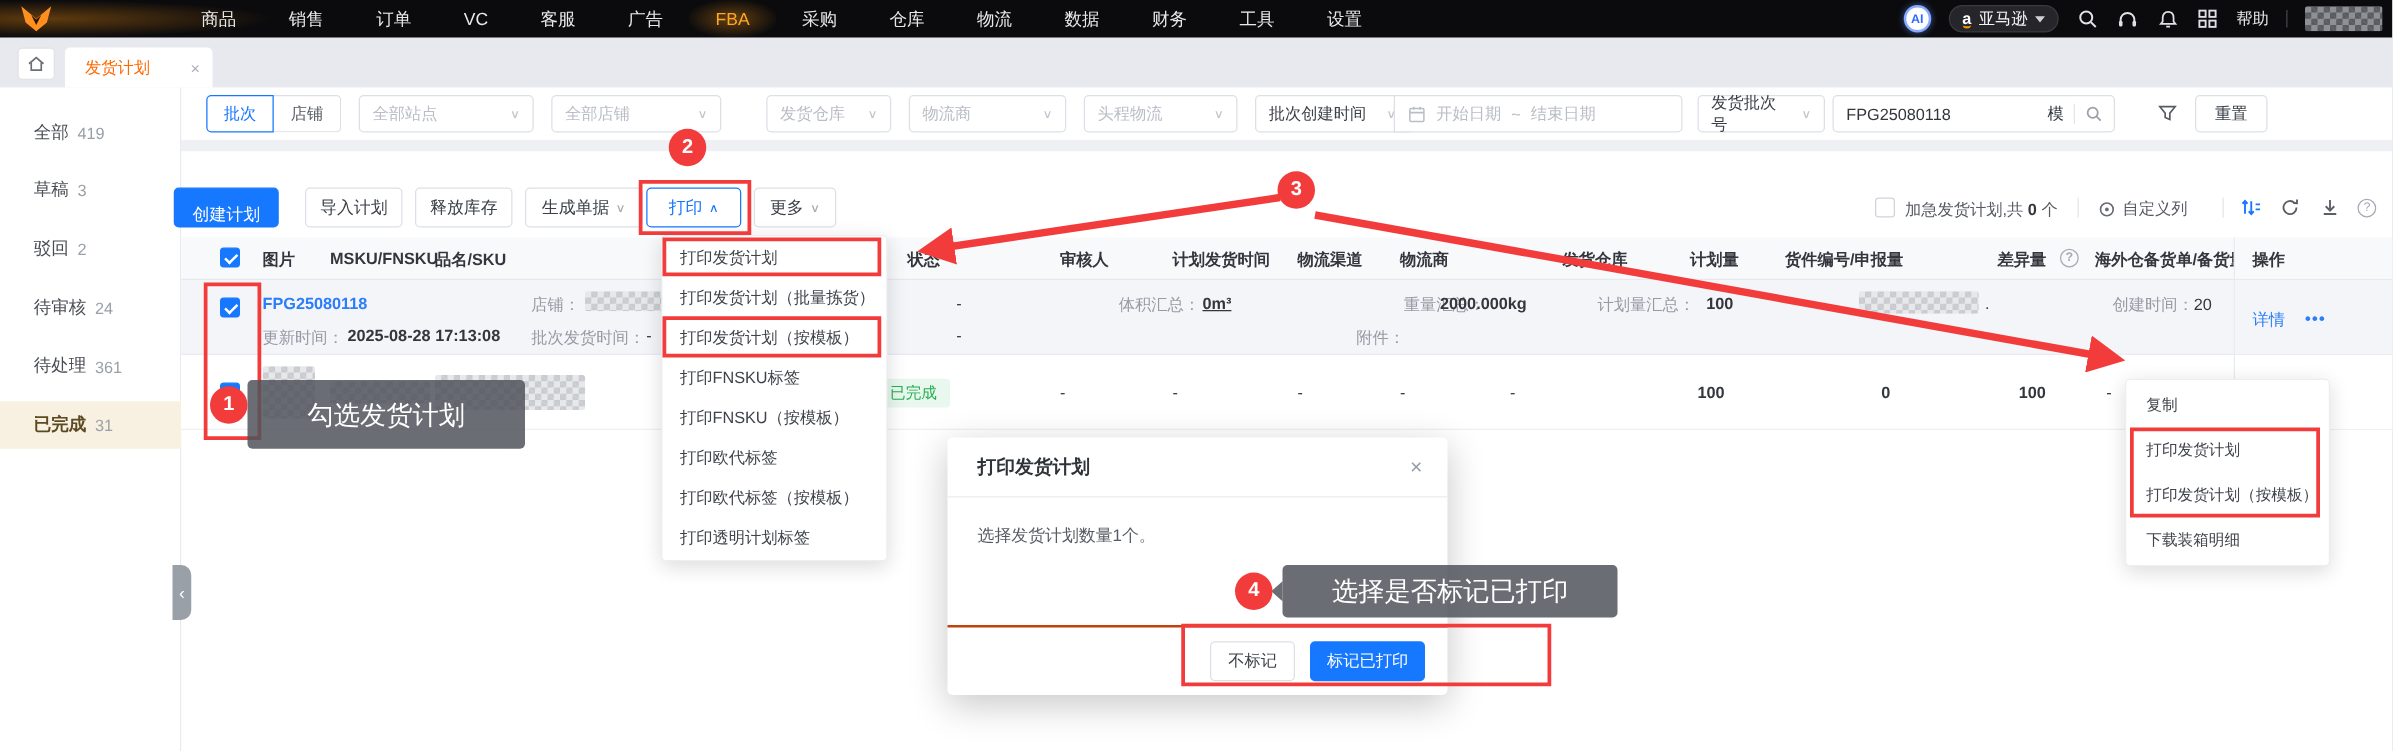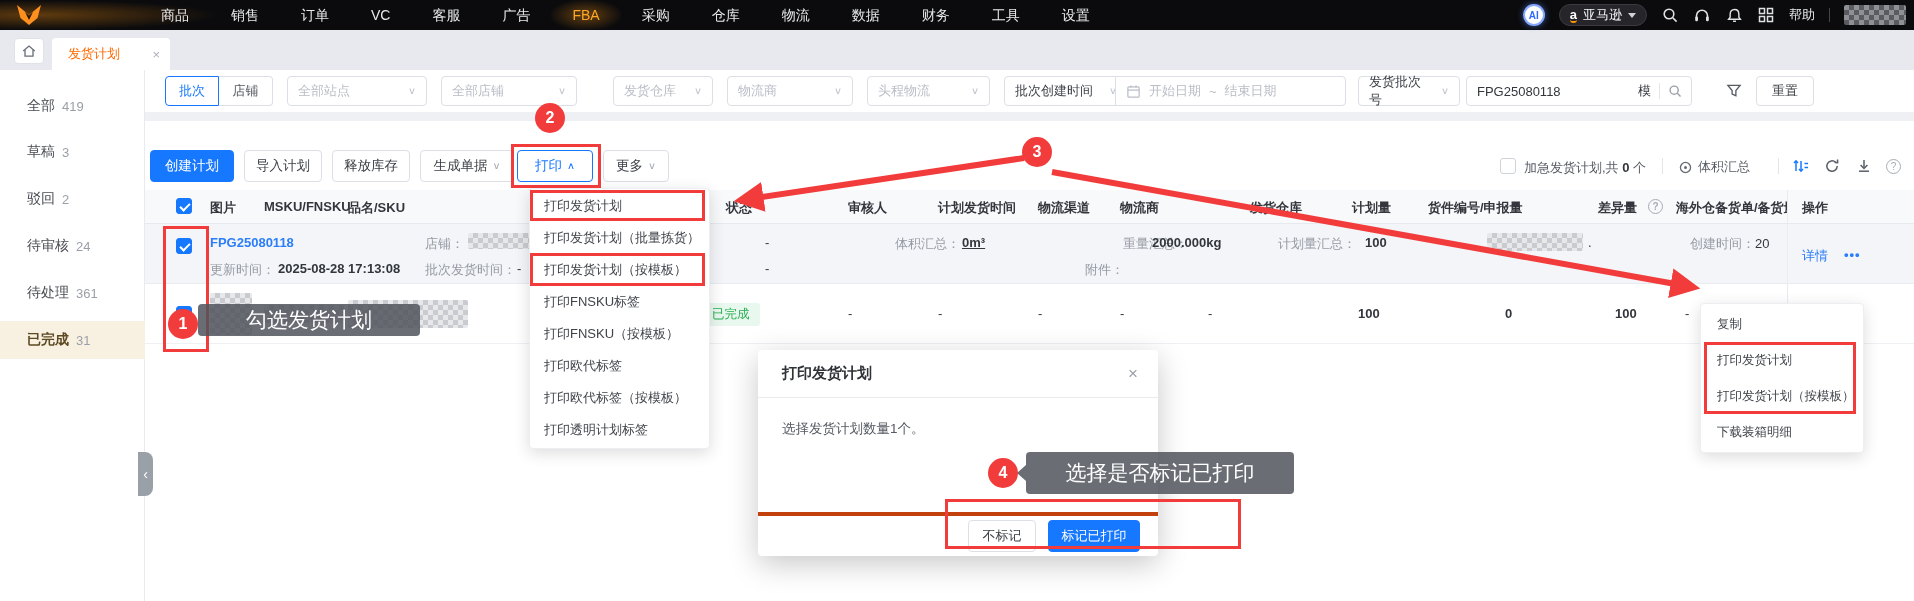--- a/index.html
+++ b/index.html
@@ -112,21 +112,21 @@
   .ctx-menu{left:1700px;top:303px;width:164px;height:150px;padding:2px 0;}
   .ctx-menu .mi{height:36px;line-height:36px;padding-left:16px;color:#3f434a;font-size:12.5px;cursor:pointer;white-space:nowrap;}
 
   
   .modal{position:absolute;left:758px;top:350px;width:400px;height:206px;background:#fff;border-radius:4px;
     box-shadow:0 8px 30px rgba(0,0,0,.22);z-index:45;}
   .modal-head{height:48px;border-bottom:1px solid #ececec;display:flex;align-items:center;justify-content:space-between;padding:0 20px 0 24px;}
   .modal-title{font-size:15px;color:#2f3338;font-weight:bold;}
   .modal-x{color:#9aa0a8;font-size:17px;cursor:pointer;}
   .modal-body{padding:16px 24px 0;color:#565a62;font-size:13.5px;line-height:30px;}
-  .modal-foot{position:absolute;left:0;right:0;bottom:0;height:44px;border-top:4px solid #c2410c;
+  .modal-foot{position:absolute;left:0;right:0;bottom:0;height:56px;border-top:2px solid #c2410c;
     display:flex;align-items:center;justify-content:flex-end;gap:12px;padding-right:18px;}
   .mbtn{height:32px;border-radius:4px;display:flex;align-items:center;justify-content:center;font-size:13px;cursor:pointer;}
   .mbtn.plain{width:68px;border:1px solid #dcdfe6;background:#fff;color:#3c4047;}
   .mbtn.blue{width:92px;background:#1677ff;color:#fff;border:1px solid #1677ff;}
 
   
   .red-rect{position:absolute;border:3px solid #f23c3c;z-index:58;pointer-events:none;}
   .num-circle{position:absolute;width:30px;height:30px;border-radius:50%;background:#f23c3c;color:#fff;
     display:flex;align-items:center;justify-content:center;font-size:16px;font-weight:bold;z-index:60;pointer-events:none;}
   .tip{position:absolute;background:rgba(80,84,92,.85);color:#fff;border-radius:4px;display:flex;align-items:center;
@@ -301,21 +301,21 @@
     <svg width="16" height="15" viewBox="0 0 17 15" fill="none" stroke="#565a62" stroke-width="1.4">
         <path d="M2,2 H15 L10.5,7.5 V13 L6.5,11.2 V7.5 Z"></path>
       </svg>
   </span>
   <div class="reset-btn" style="left:1756px;width:58px;">
     <span>重置</span>
   </div>
 
   <section class="main-card"></section>
 
-  <div class="btn primary" style="left:150px;width:84px;">
+  <div class="btn primary" style="left:139px;width:84px;align-items:flex-end;">
       <span>创建计划</span>
     </div>
   <div class="btn" style="left:244px;width:78px;">
       <span>导入计划</span>
     </div>
   <div class="btn" style="left:332px;width:78px;">
       <span>释放库存</span>
     </div>
   <div class="btn" style="left:420px;width:94px;">
     <span>生成单据</span>
@@ -335,21 +335,21 @@
     <span>加急发货计划,共</span>
     <b style="color:#33373d;">0</b>
     <span>个</span>
   </div>
   <span class="abs" style="left:1662px;top:158px;width:1px;height:16px;background:#e3e5e9;"></span>
   <div class="abs" style="left:1678px;top:158px;display:flex;align-items:center;gap:5px;cursor:pointer;color:#565a62;">
     <svg width="15" height="15" viewBox="0 0 16 16" fill="none" stroke="#676b73" stroke-width="1.4">
         <circle cx="8" cy="8" r="5.4"></circle>
         <circle cx="8" cy="8" r="1.6" fill="#676b73" stroke="none"></circle>
       </svg>
-    <span>体积汇总</span>
+    <span>自定义列</span>
   </div>
   <span class="abs" style="left:1778px;top:158px;width:1px;height:16px;background:#e3e5e9;"></span>
   <span class="abs" style="left:1792px;top:158px;cursor:pointer;">
     <svg width="17" height="16" viewBox="0 0 17 16" fill="none" stroke="#1677ff" stroke-width="1.5">
         <line x1="4" y1="3" x2="4" y2="13"></line>
         <polyline points="2,5 4,2.8 6,5"></polyline>
         <line x1="9" y1="3" x2="9" y2="13"></line>
         <polyline points="7,11 9,13.2 11,11"></polyline>
         <line x1="12.5" y1="5.5" x2="16" y2="5.5"></line>
         <line x1="12.5" y1="9.5" x2="16" y2="9.5"></line>
@@ -481,21 +481,21 @@
       </marker>
     </defs>
     <line x1="1024" y1="158" x2="742" y2="200" stroke="#f23c3c" stroke-width="6" marker-end="url(#ah)"></line>
     <line x1="1052" y1="172" x2="1692" y2="287" stroke="#f23c3c" stroke-width="6" marker-end="url(#ah)"></line>
   </svg>
 
   <div class="red-rect" style="left:163px;top:226px;width:46px;height:126px;"></div>
   <div class="red-rect" style="left:511px;top:144px;width:90px;height:44px;z-index:41;"></div>
   <div class="red-rect" style="left:945px;top:499px;width:296px;height:50px;"></div>
 
-  <div class="tip" style="left:198px;top:304px;width:222px;height:32px;">
+  <div class="tip" style="left:198px;top:304px;width:222px;height:55px;">
     <span>勾选发货计划</span>
   </div>
   <div class="tip tip4" style="left:1026px;top:452px;width:268px;height:42px;">
     <span>选择是否标记已打印</span>
   </div>
 
   <div class="num-circle" style="left:168px;top:309px;">1</div>
   <div class="num-circle" style="left:535px;top:103px;">2</div>
   <div class="num-circle" style="left:1022px;top:137px;">3</div>
   <div class="num-circle" style="left:988px;top:458px;">4</div>

